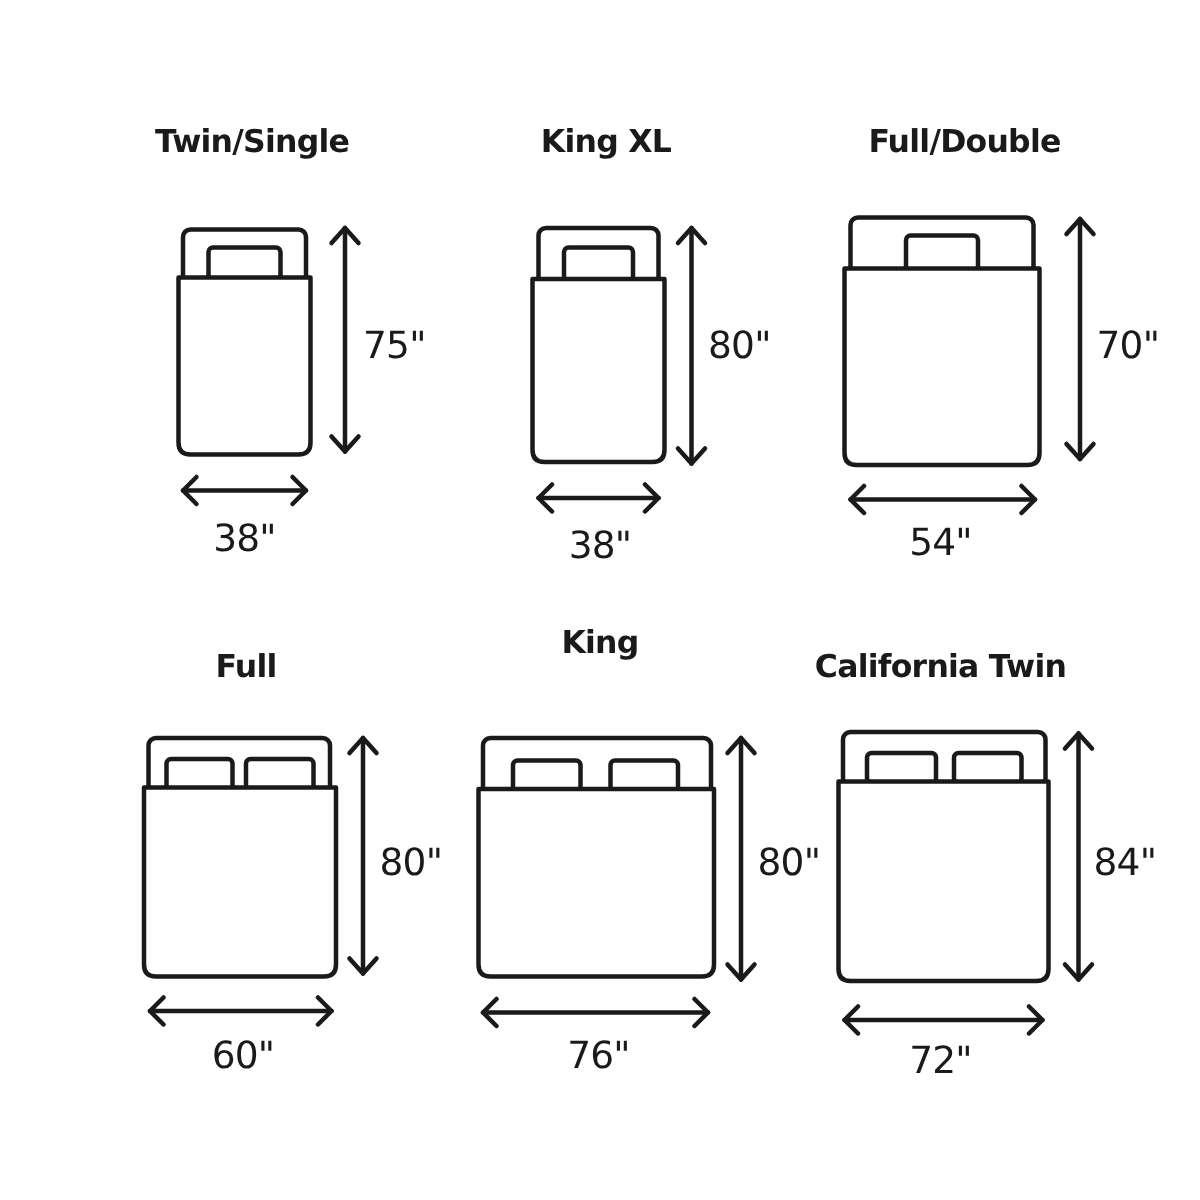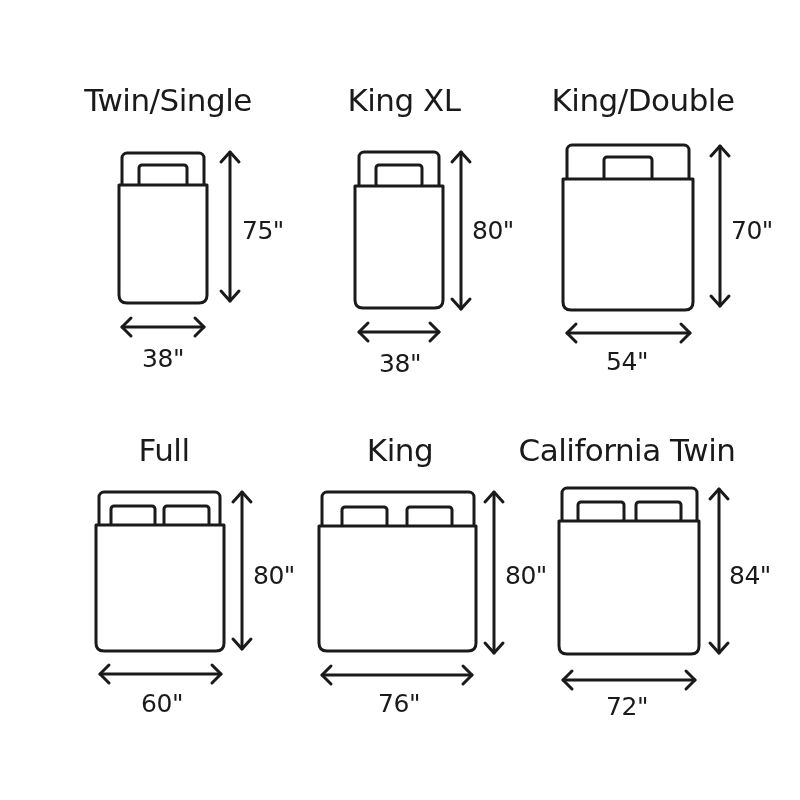--- a/index.html
+++ b/index.html
@@ -1,34 +1,34 @@
 <!DOCTYPE html>
 <html><head>
   <meta charset="utf-8">
   <style>
     html, body { margin: 0; padding: 0; background: #ffffff; }
     body { width: 800px; height: 800px; position: relative; overflow: hidden;
            font-family: "DejaVu Sans", "Liberation Sans", sans-serif; color: #1a1a1a; }
-    .title { position: absolute; font-size: 31px; letter-spacing: -0.5px; white-space: nowrap;
-             transform: translateX(-50%); }
+    .title { position: absolute; font-size: 21px; letter-spacing: -0.5px; white-space: nowrap;
+             transform: translateX(-50%); font-weight: bold; }
     .dim { position: absolute; font-size: 25px; white-space: nowrap; letter-spacing: -0.5px; }
     .dim.h { transform: translateX(-50%); }
     .dim.v { transform: translateY(-50%); }
     svg.diagram { position: absolute; left: 0; top: 0; }
     .stroke { fill: none; stroke: #1a1a1a; stroke-width: 3; stroke-linejoin: round; stroke-linecap: round; }
     .fillw { fill: #ffffff; stroke: #1a1a1a; stroke-width: 3; stroke-linejoin: round; }
   </style>
 </head>
 <body>
 
 <div class="title" style="left:168px; top:82px;">Twin/Single</div>
 <div class="title" style="left:404px; top:82px;">King XL</div>
-<div class="title" style="left:643px; top:82px;">King/Double</div>
+<div class="title" style="left:643px; top:82px;">Full/Double</div>
 <div class="title" style="left:164px; top:432px;">Full</div>
-<div class="title" style="left:400px; top:432px;text-align:right;">King</div>
+<div class="title" style="left:400px; top:416px;text-align:right;">King</div>
 <div class="title" style="left:627px; top:432px;">California Twin</div>
 
 <svg class="diagram" width="800" height="800" viewBox="0 0 800 800">
 
   <g>
     <rect class="fillw" x="122" y="153" width="82" height="40" rx="5"></rect>
     <rect class="fillw" x="139" y="165" width="48" height="24" rx="3"></rect>
     <path class="fillw" d="M119 185 H207 V295 Q207 303 199 303 H127 Q119 303 119 295 Z"></path>
     <g>
       <line class="stroke" x1="230" y1="152" x2="230" y2="301"></line>

